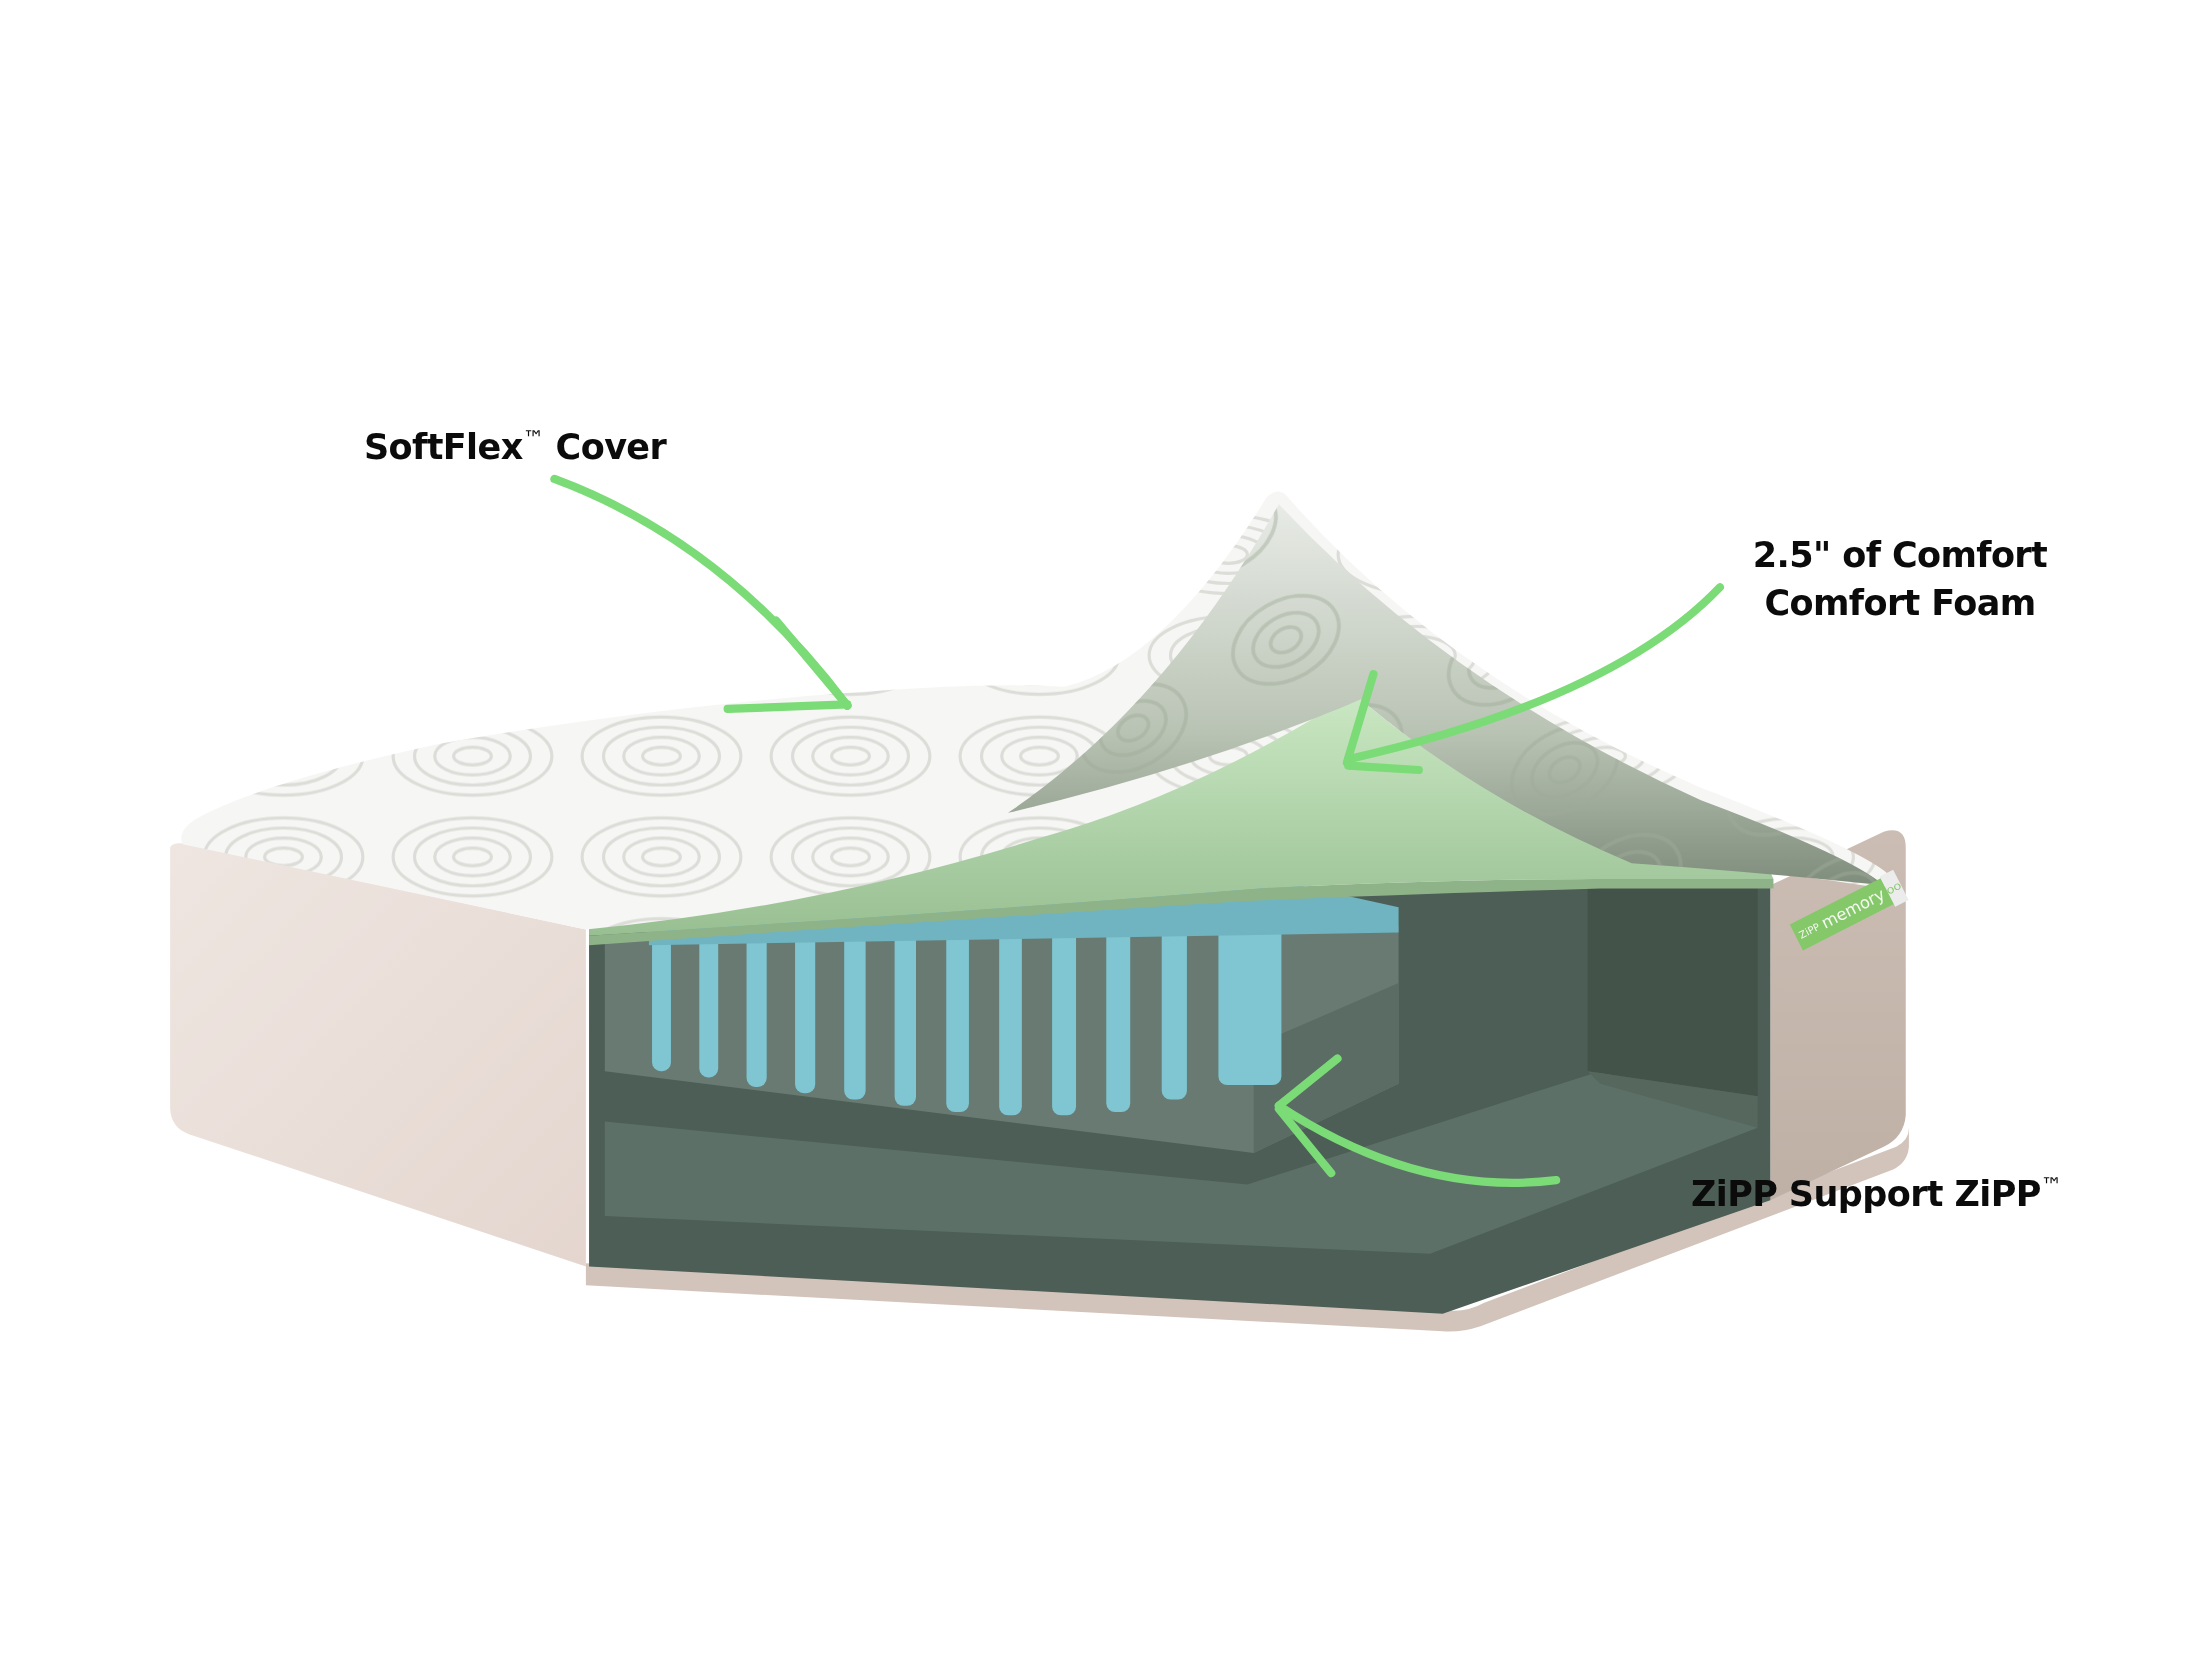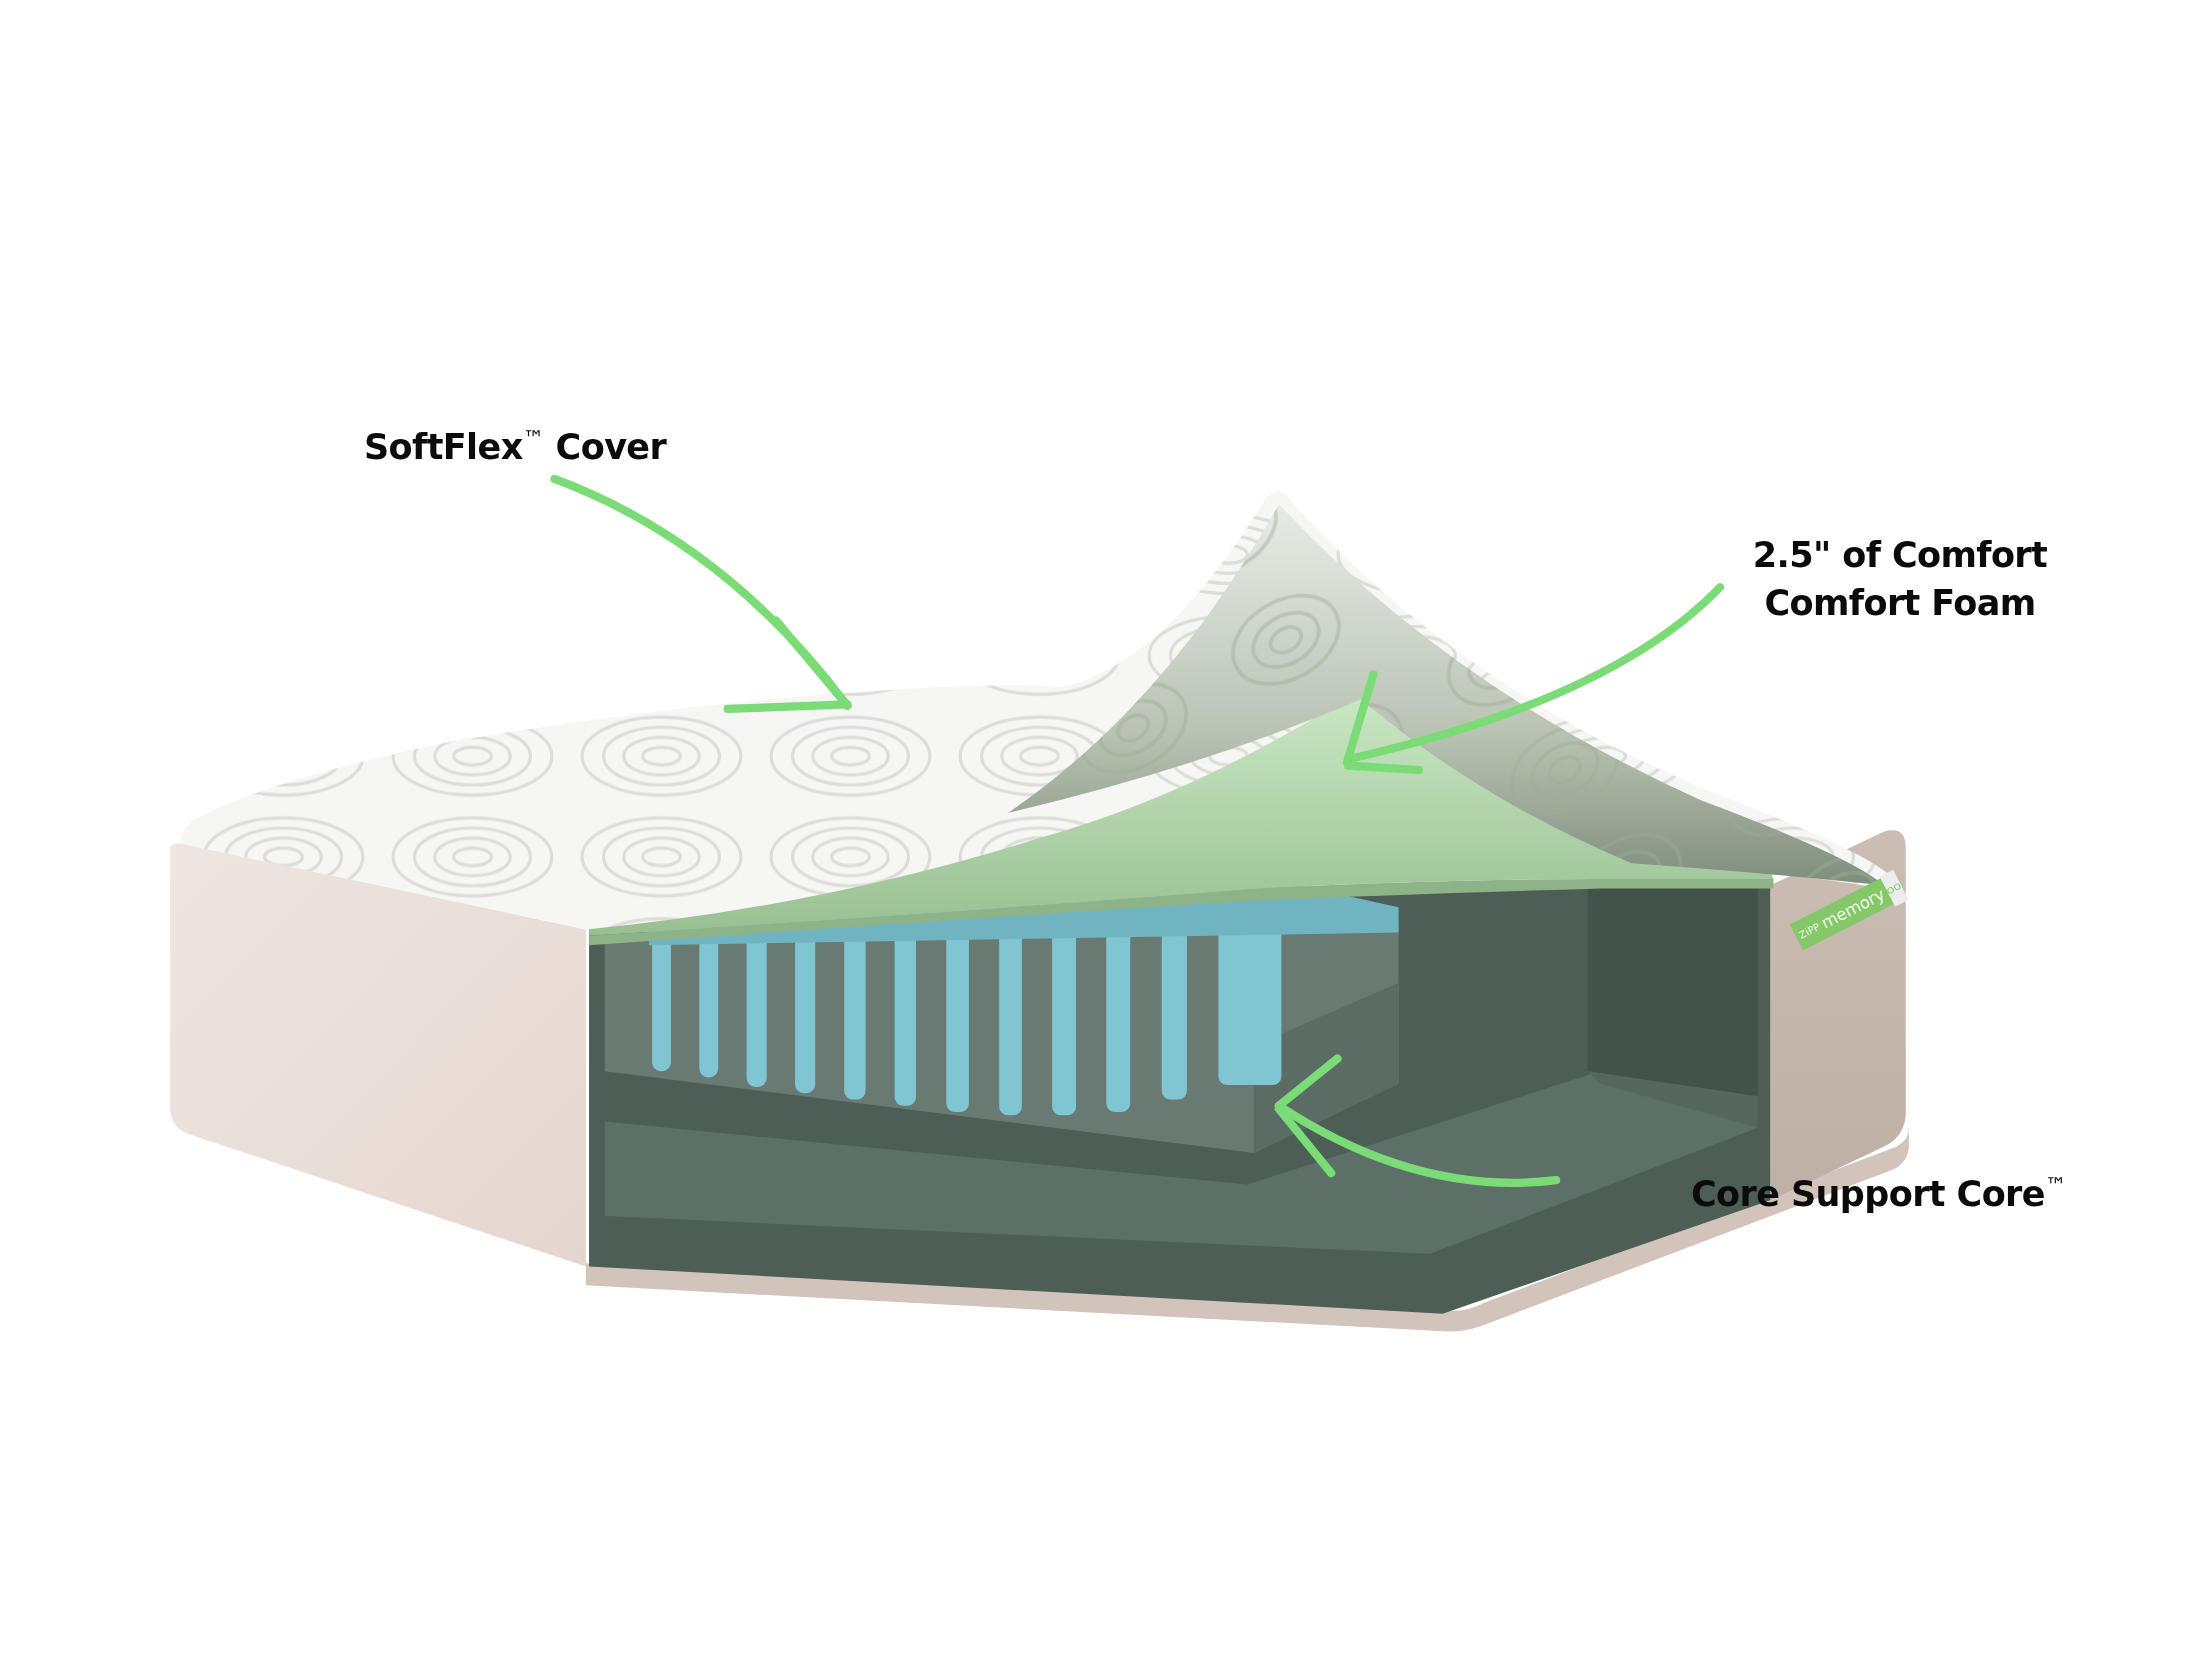--- a/index.html
+++ b/index.html
@@ -162,17 +162,17 @@
   <div class="label label-cover">
     <span>SoftFlex</span><span class="tm">™</span><span> Cover</span>
   </div>
 
   <div class="label label-comfort">
     <div>2.5" of Comfort</div>
     <div>Comfort Foam</div>
   </div>
 
   <div class="label label-core">
-    <span>Core Support Core</span><span class="tm">™</span>
+    <span>ZiPP Support ZiPP</span><span class="tm">™</span>
   </div>
 
 </div>
 
 
 </body></html>

